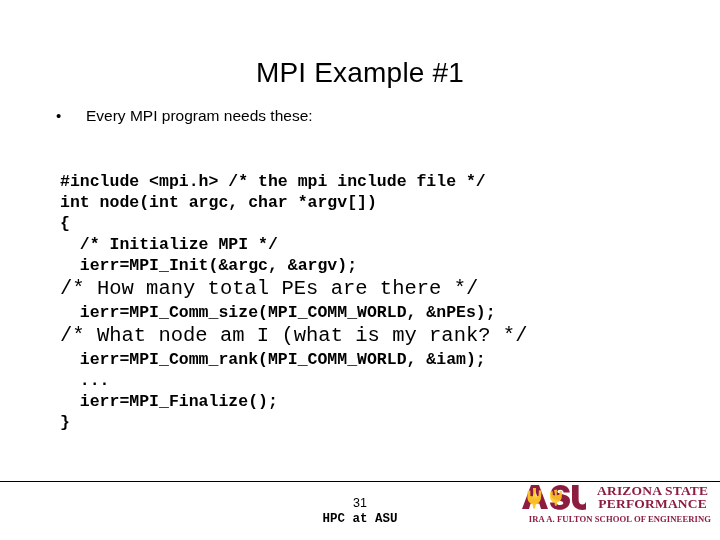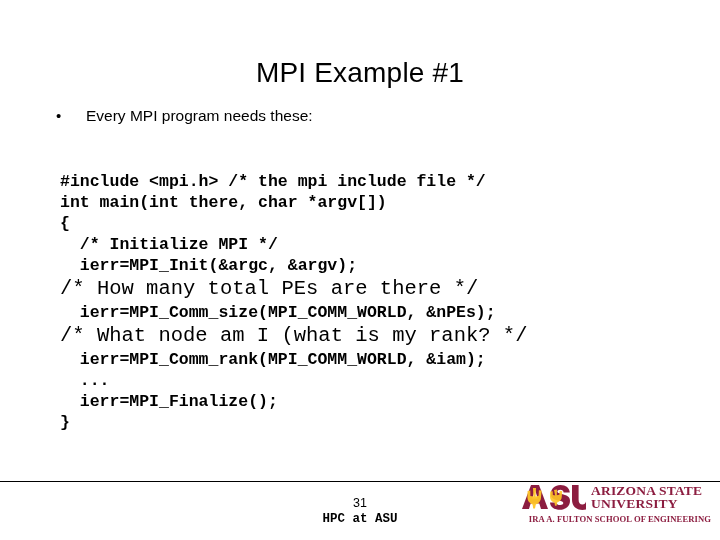--- a/index.html
+++ b/index.html
@@ -141,22 +141,23 @@
   }
   #asu-mark {
     position: relative;
     width: 66px;
     height: 26px;
     flex: 0 0 66px;
     overflow: hidden;
   }
   #asu-mark .mark-svg { display: block; }
   #asu-wordmark {
-    margin-left: 5px;
+    margin-left: 11px;
     padding-top: 0px;
+    text-align: center;
   }
   .asu-word-line {
     font-family: "Liberation Serif", serif;
     color: #8C1D40;
     font-weight: 700;
     letter-spacing: 0.2px;
     line-height: 13px;
     white-space: nowrap;
   }
   .asu-word-line.w1 { font-size: 13.5px; }
@@ -189,21 +190,21 @@
 
   <div id="slide-title">MPI Example #1</div>
 
   <div id="bullet-row">
     <span id="bullet-marker">•</span>
     <span id="bullet-text">Every MPI program needs these:</span>
   </div>
 
   <div id="code-block">
       <div class="code-line cl-bold">#include &lt;mpi.h&gt; /* the mpi include file */</div>
-      <div class="code-line cl-bold">int main(int there, char *argv[])</div>
+      <div class="code-line cl-bold">int node(int argc, char *argv[])</div>
       <div class="code-line cl-bold">{</div>
       <div class="code-line cl-bold">  /* Initialize MPI */</div>
       <div class="code-line cl-bold">  ierr=MPI_Init(&amp;argc, &amp;argv);</div>
       <div class="code-line cl-light">/* How many total PEs are there */</div>
       <div class="code-line cl-bold">  ierr=MPI_Comm_size(MPI_COMM_WORLD, &amp;nPEs);</div>
       <div class="code-line cl-light">/* What node am I (what is my rank? */</div>
       <div class="code-line cl-bold">  ierr=MPI_Comm_rank(MPI_COMM_WORLD, &amp;iam);</div>
       <div class="code-line cl-bold">  ...</div>
       <div class="code-line cl-bold">  ierr=MPI_Finalize();</div>
       <div class="code-line cl-bold">}</div>
@@ -238,19 +239,19 @@
           <path d="M13 4 L16 4 L15.6 12.5 L18.6 11.8 L18.9 6.2 L21.6 6.6 L21 13.4
                    C21 16.8 19 19.2 15.8 20.4 L15 24.6 L13.2 24.6 L12.6 20.5
                    C9.4 19.4 7.4 17 7.4 13.6 L7.6 6.9 L10.3 6.5 L10.4 12.1 L13.4 12.6 Z" fill="#FFC627" opacity="0.95"></path>
           <path d="M34 6 L37 5.6 L36.8 11.2 L39.4 10.8 L39.6 6.8 L42.2 7.2 L41.8 12.6
                    C41.8 15.4 40 17.6 37.2 18.6 L36.6 21.8 L35 21.8 L34.5 18.7
                    C31.7 17.8 30 15.6 30 12.8 L30.2 7.6 L32.7 7.3 L32.9 11 L35.2 11.4 Z" fill="#FFC627" opacity="0.9"></path>
         </svg>
       </div>
       <div id="asu-wordmark">
         <div class="asu-word-line w1">ARIZONA STATE</div>
-        <div class="asu-word-line w2">UNIVERSITY</div>
+        <div class="asu-word-line w2">PERFORMANCE</div>
       </div>
     </div>
     <div class="asu-tag" id="asu-tag1">IRA A. FULTON SCHOOL OF ENGINEERING</div>
   </div>
 
 </div>
 
 </body></html>

